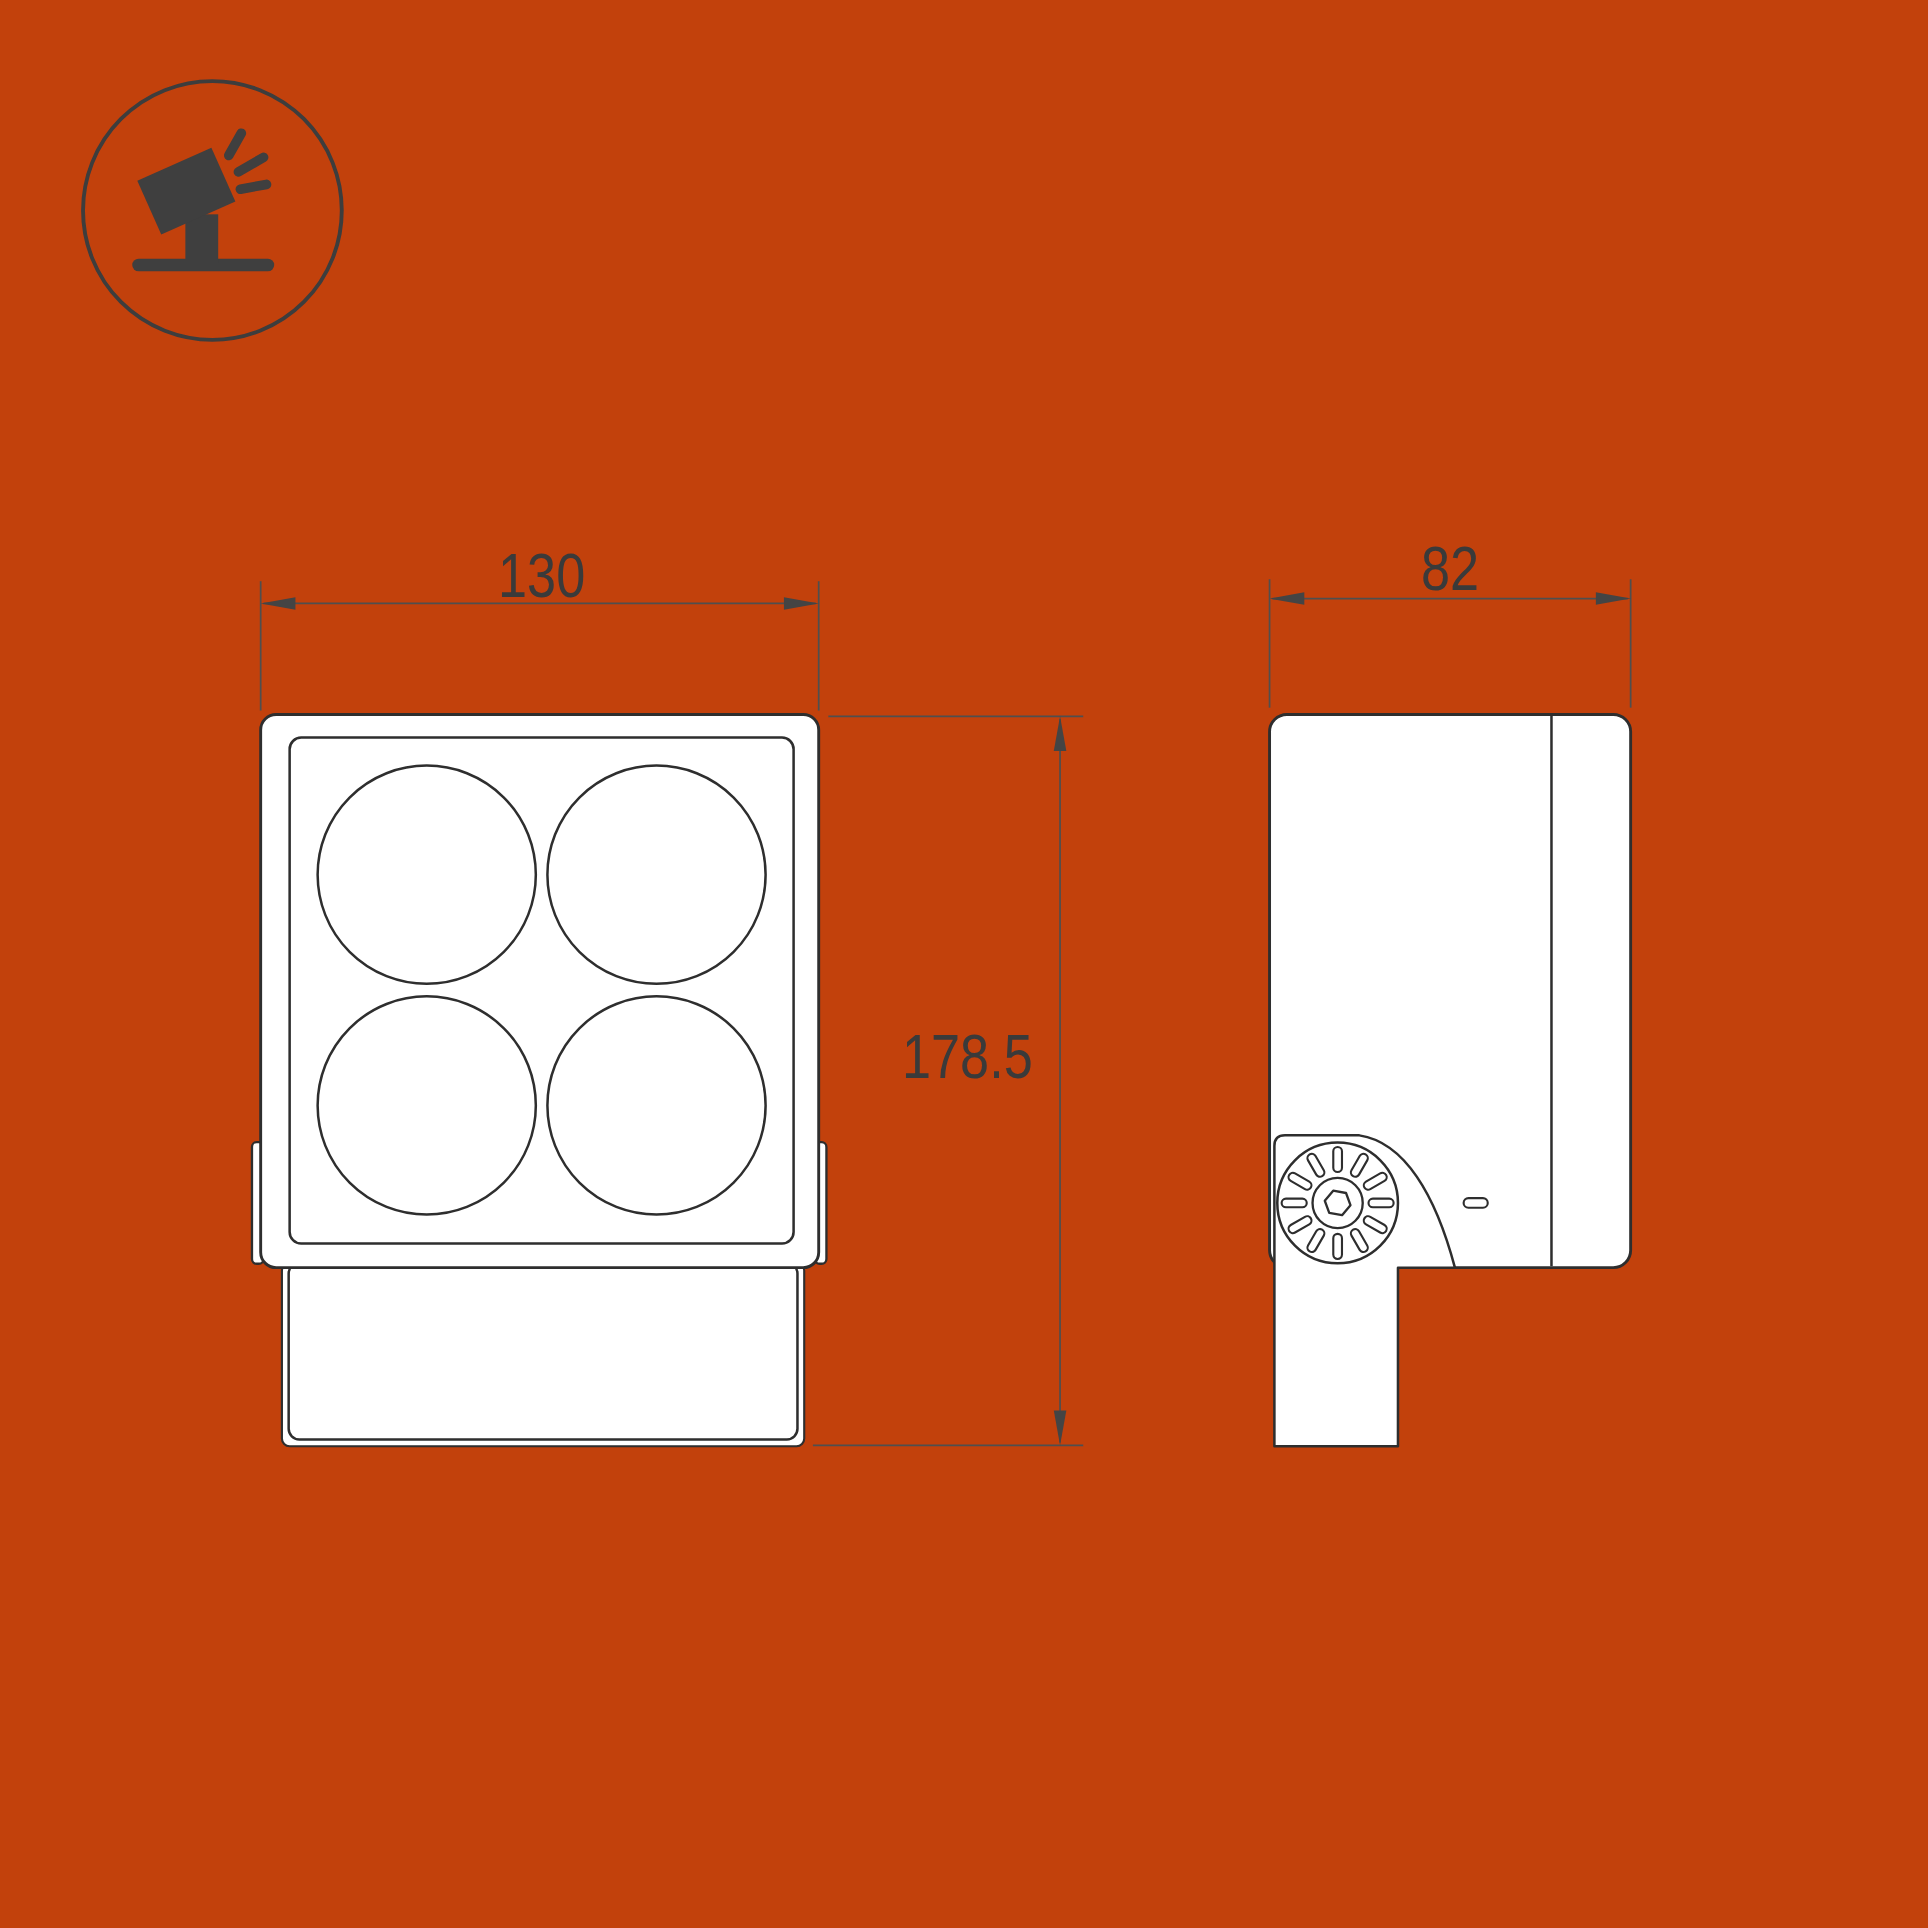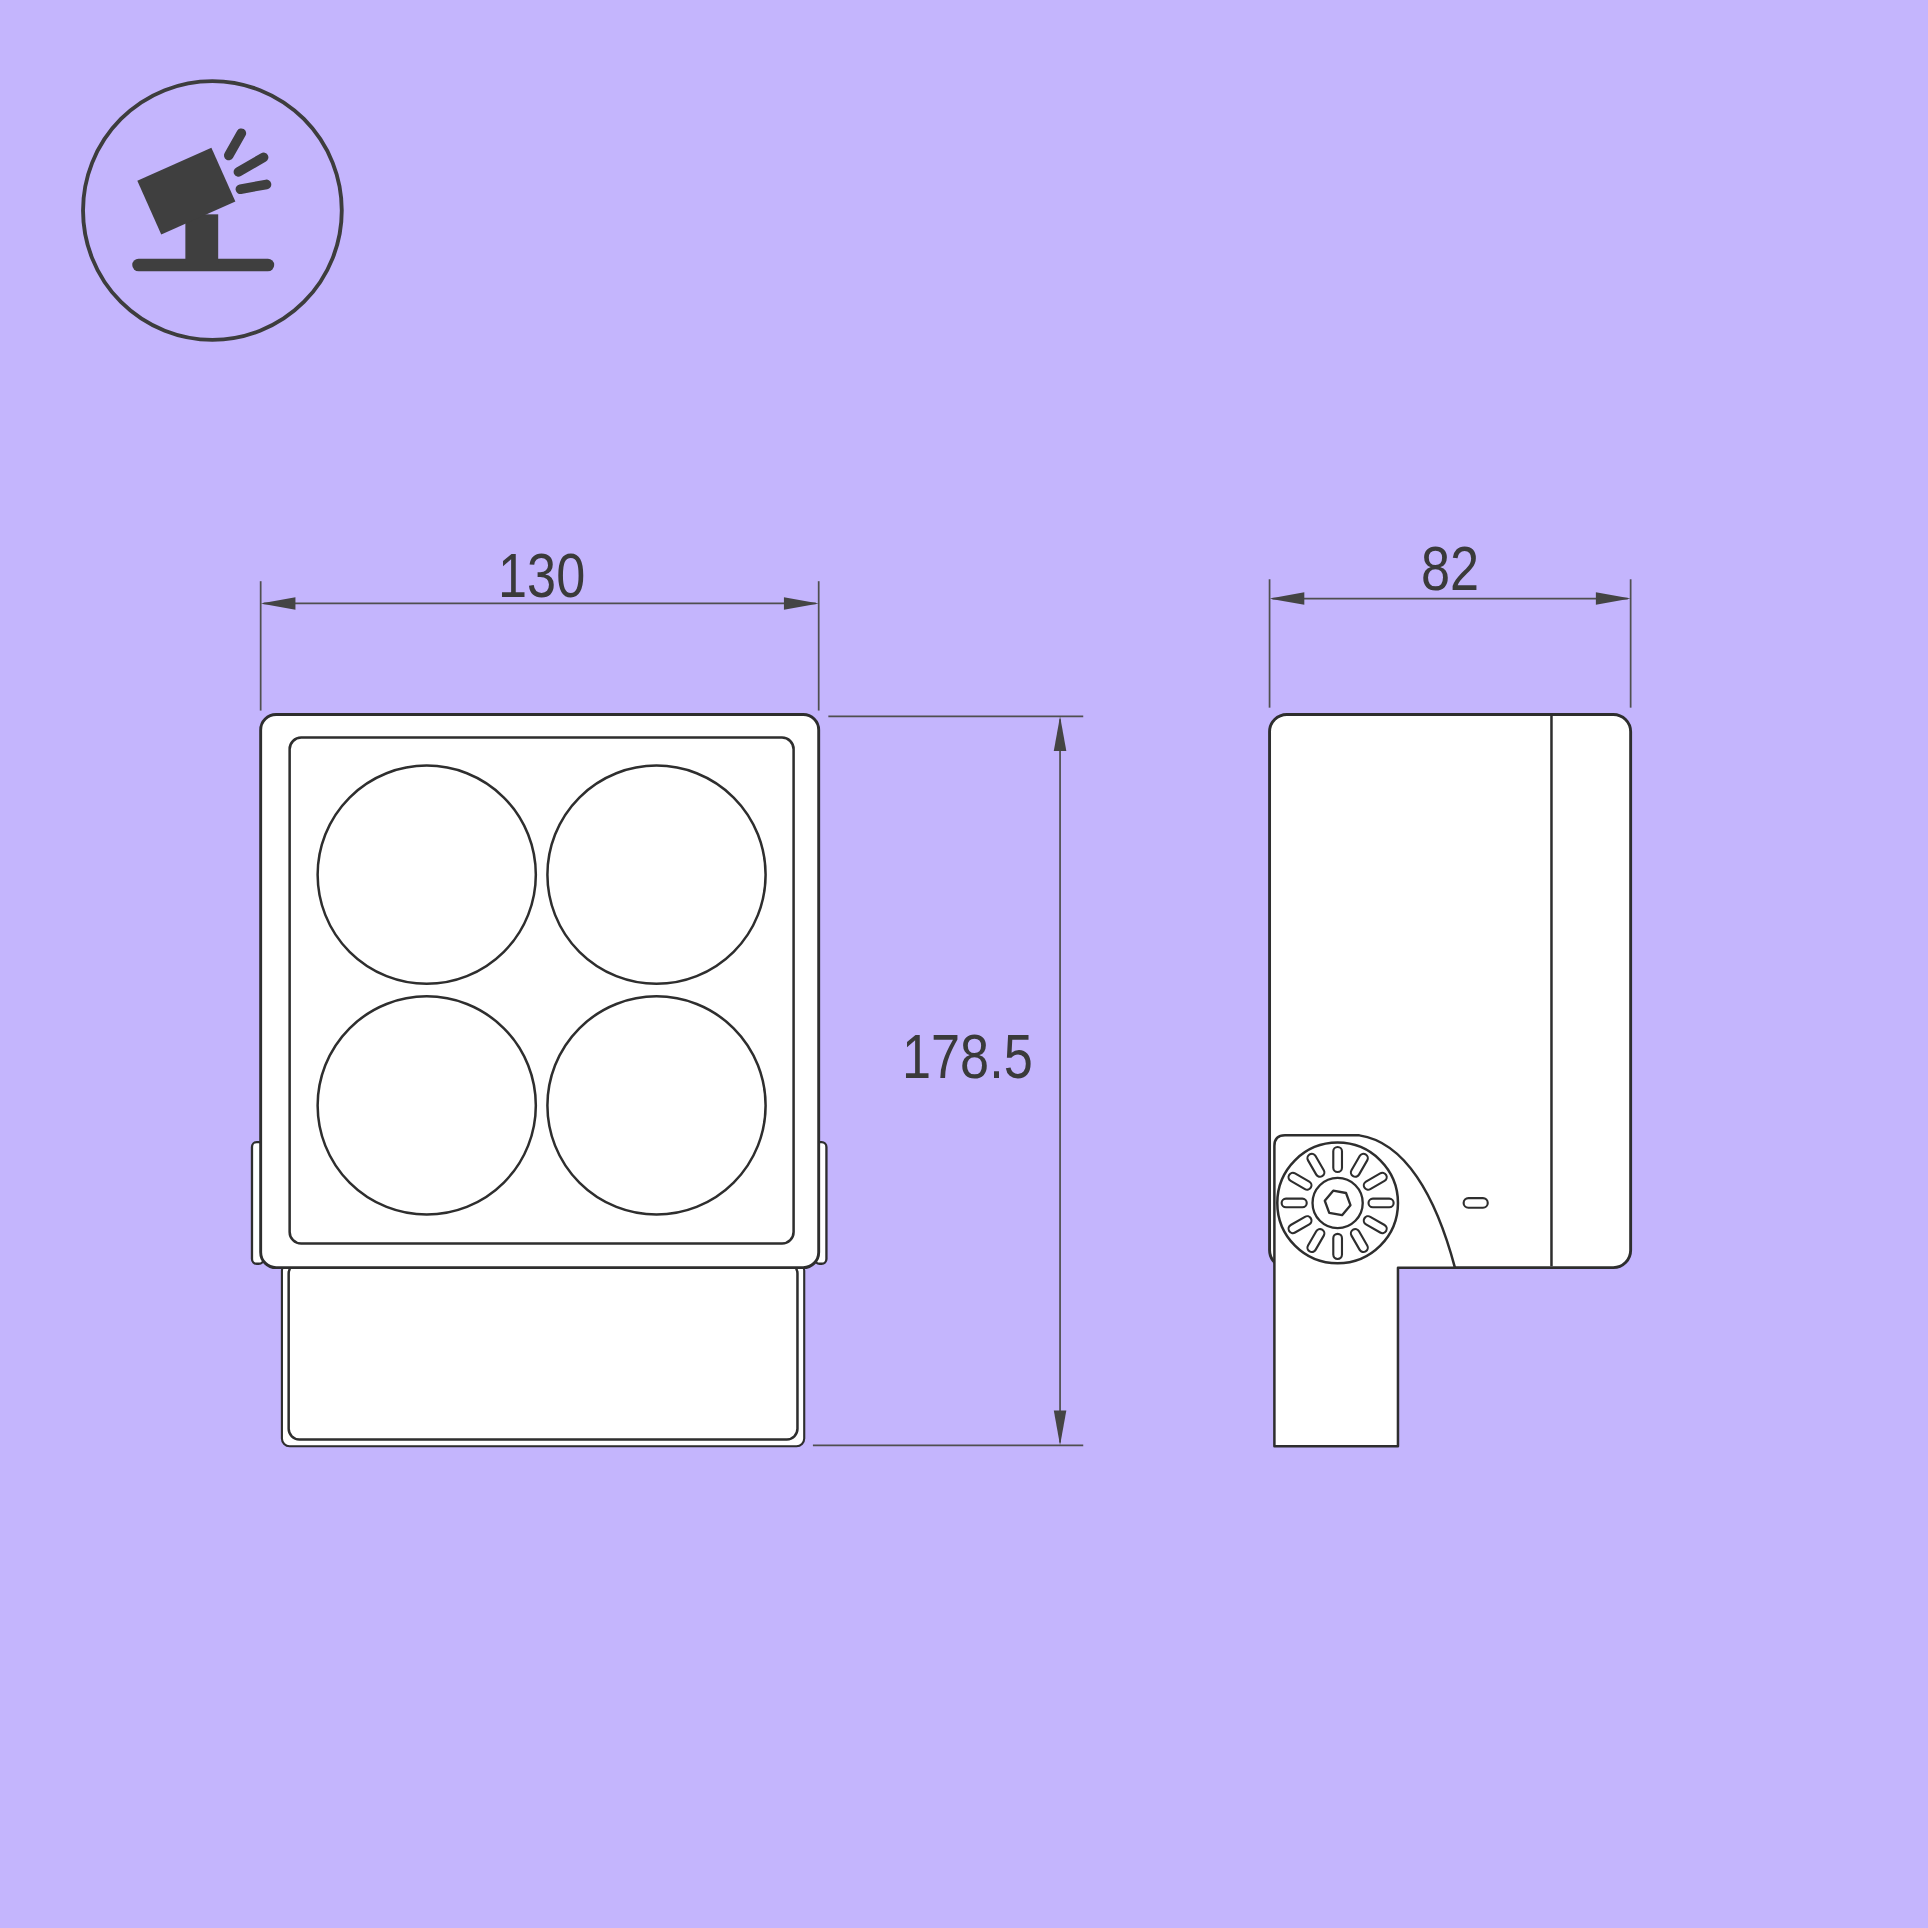--- a/index.html
+++ b/index.html
@@ -7,21 +7,21 @@
     padding: 0;
     background: #ffffff;
     width: 1928px;
     height: 1928px;
     font-family: "Liberation Sans", sans-serif;
   }
   #canvas {
     position: relative;
     width: 1928px;
     height: 1928px;
-    background: #c4b5fd;
+    background: #c2410c;
     overflow: hidden;
   }
   svg { display: block; }
   text.dim-text {
     font-family: "Liberation Sans", sans-serif;
     font-size: 66px;
     fill: #3a3a3a;
     font-weight: 400;
   }
 </style>

